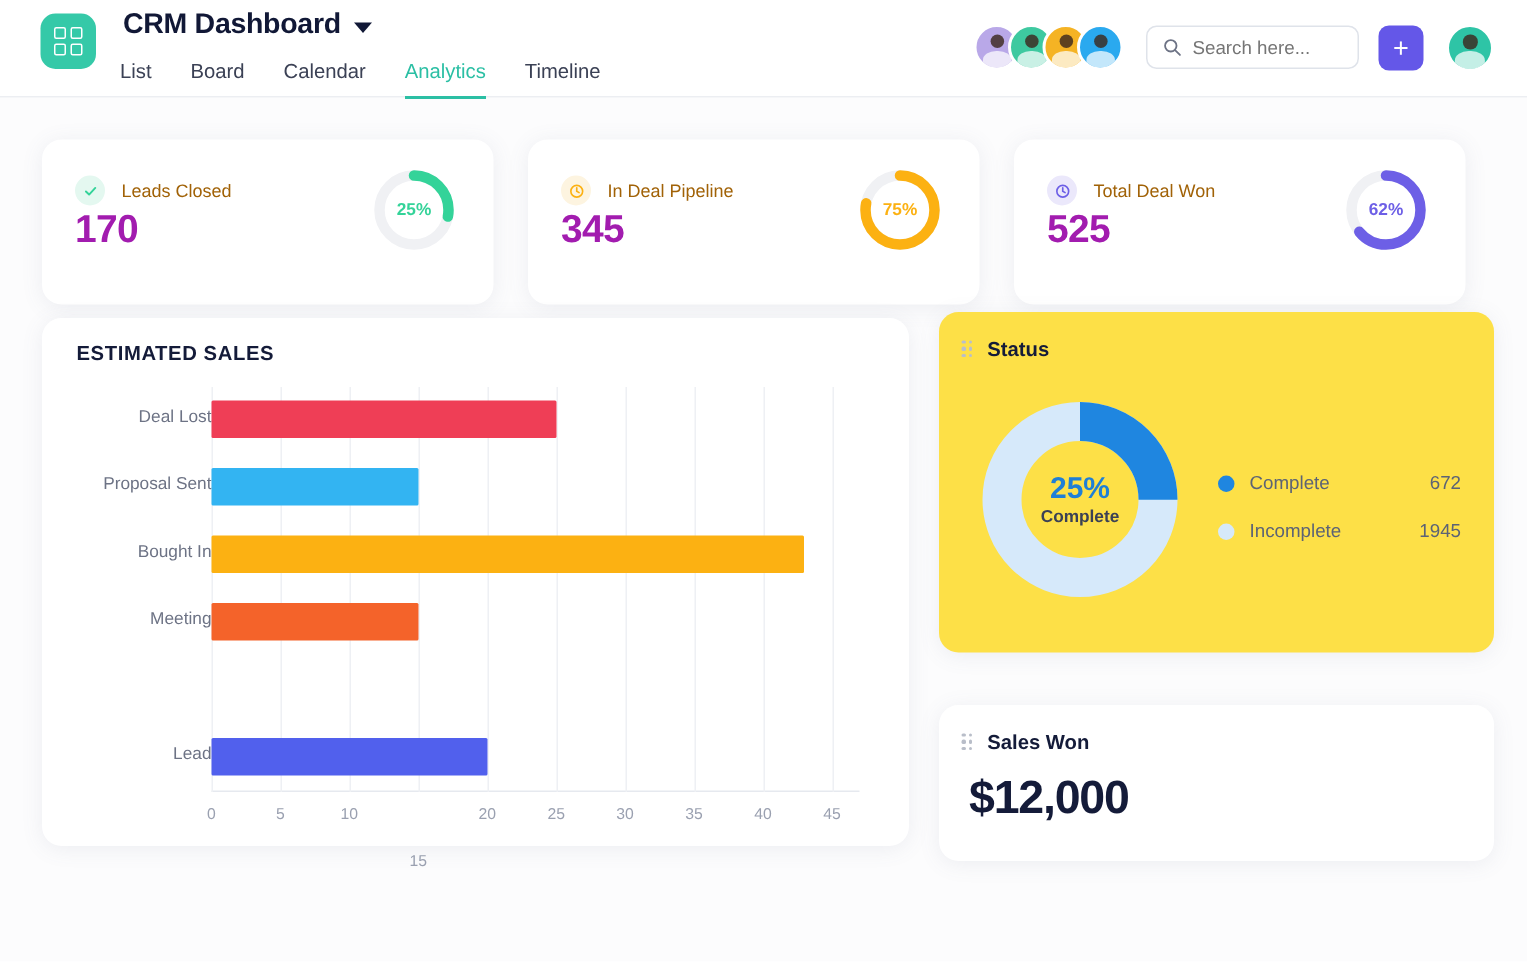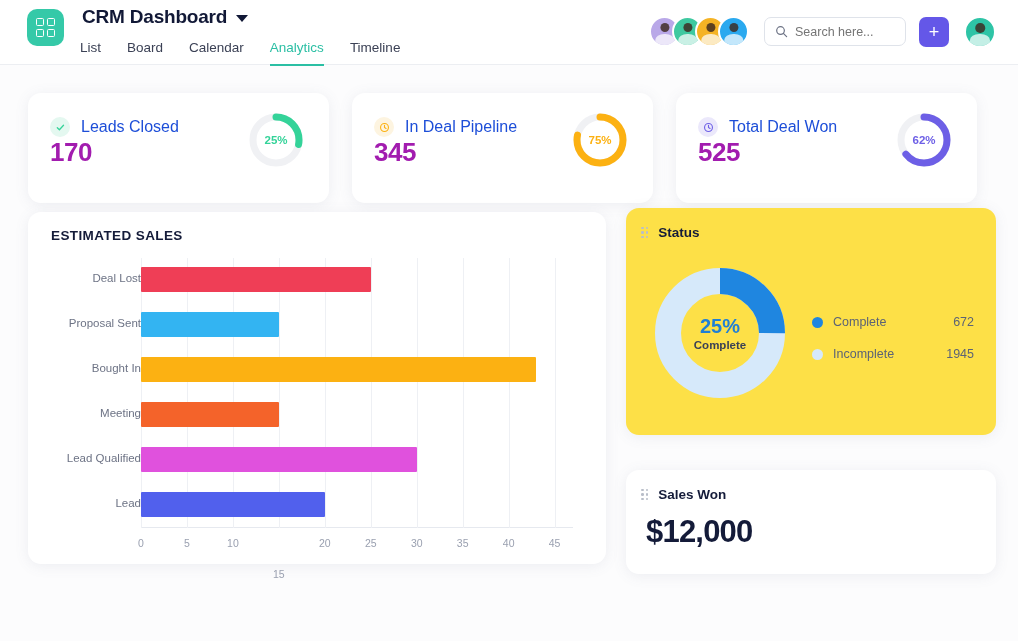--- a/index.html
+++ b/index.html
@@ -61,21 +61,21 @@
 
   
   .stats { position: absolute; top: 93px; left: 28px; display: flex; gap: 23px; }
   .stat-card {
     width: 301px; height: 110px; background: #fff; border-radius: 13px;
     box-shadow: 0 2px 14px rgba(100,110,140,.10); position: relative;
   }
   .stat-head { position: absolute; left: 22px; top: 24px; display: flex; align-items: center; gap: 11px; }
   .stat-ico { width: 20px; height: 20px; border-radius: 50%; display: flex; align-items: center;
               justify-content: center; }
-  .stat-label { font-size: 16px; color: #1d4ed8; }
+  .stat-label { font-size: 12px; color: #a16207; }
   .stat-value { position: absolute; left: 22px; top: 44px; font-size: 26px; font-weight: bold;
                 color: #a21caf; letter-spacing: -0.5px; }
   .stat-donut { position: absolute; right: 24px; top: 18px; width: 58px; height: 58px; }
   .donut-pct { position: absolute; inset: 0; display: flex; align-items: center; justify-content: center;
                font-size: 11.5px; font-weight: bold; }
 
   
   .chart-card {
     position: absolute; left: 28px; top: 212px; width: 578px; height: 352px;
     background: #fff; border-radius: 13px; box-shadow: 0 2px 14px rgba(100,110,140,.10);
@@ -279,24 +279,20 @@
           <div class="bar" style="width: 137.872px; background: rgb(51, 180, 242);"></div>
         </div>
         <div class="bar-row" style="top: 90px; height: 45px;">
           <div class="y-label">Bought In</div>
           <div class="bar" style="width: 395.234px; background: rgb(252, 177, 18);"></div>
         </div>
         <div class="bar-row" style="top: 135px; height: 45px;">
           <div class="y-label">Meeting</div>
           <div class="bar" style="width: 137.872px; background: rgb(244, 99, 42);"></div>
         </div>
-        <div class="bar-row" style="top: 180px; height: 45px;">
-          <div class="y-label">Lead Qualified</div>
-          <div class="bar" style="width: 275.745px; background: rgb(224, 81, 221);"></div>
-        </div>
         <div class="bar-row" style="top: 225px; height: 45px;">
           <div class="y-label">Lead</div>
           <div class="bar" style="width: 183.83px; background: rgb(81, 96, 237);"></div>
         </div>
       </div>
   </div>
 
   <div class="status-card">
     <div class="card-head">
       <span class="drag">

